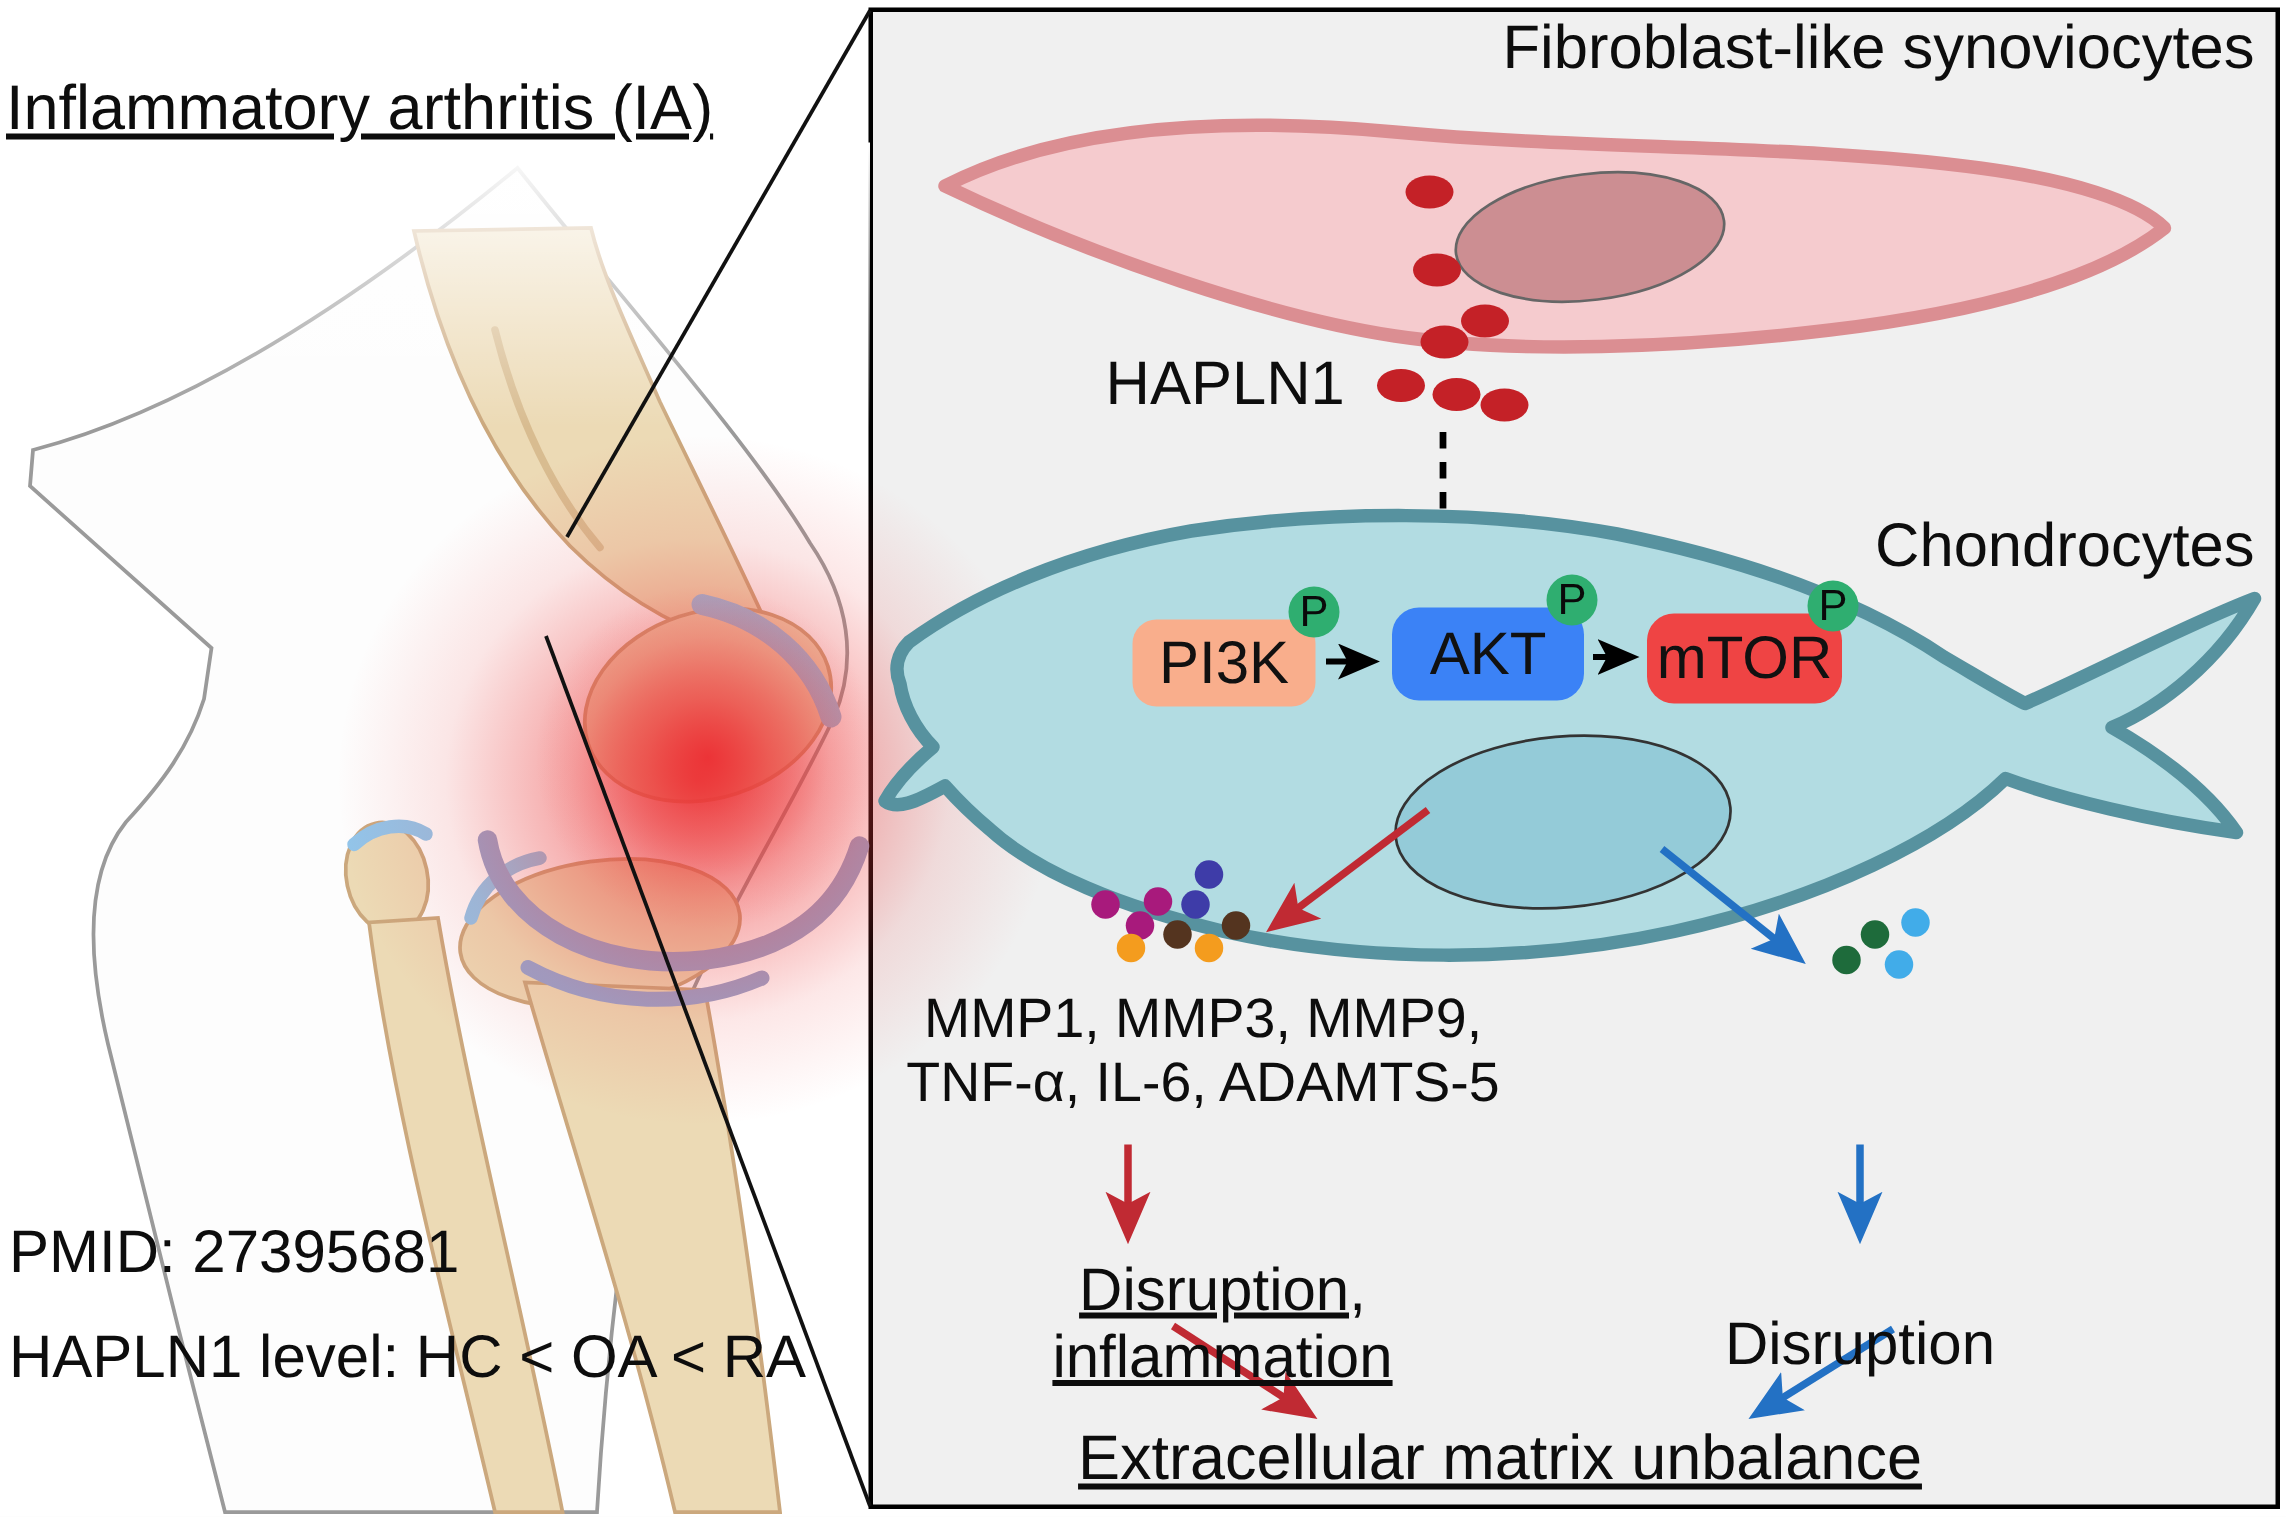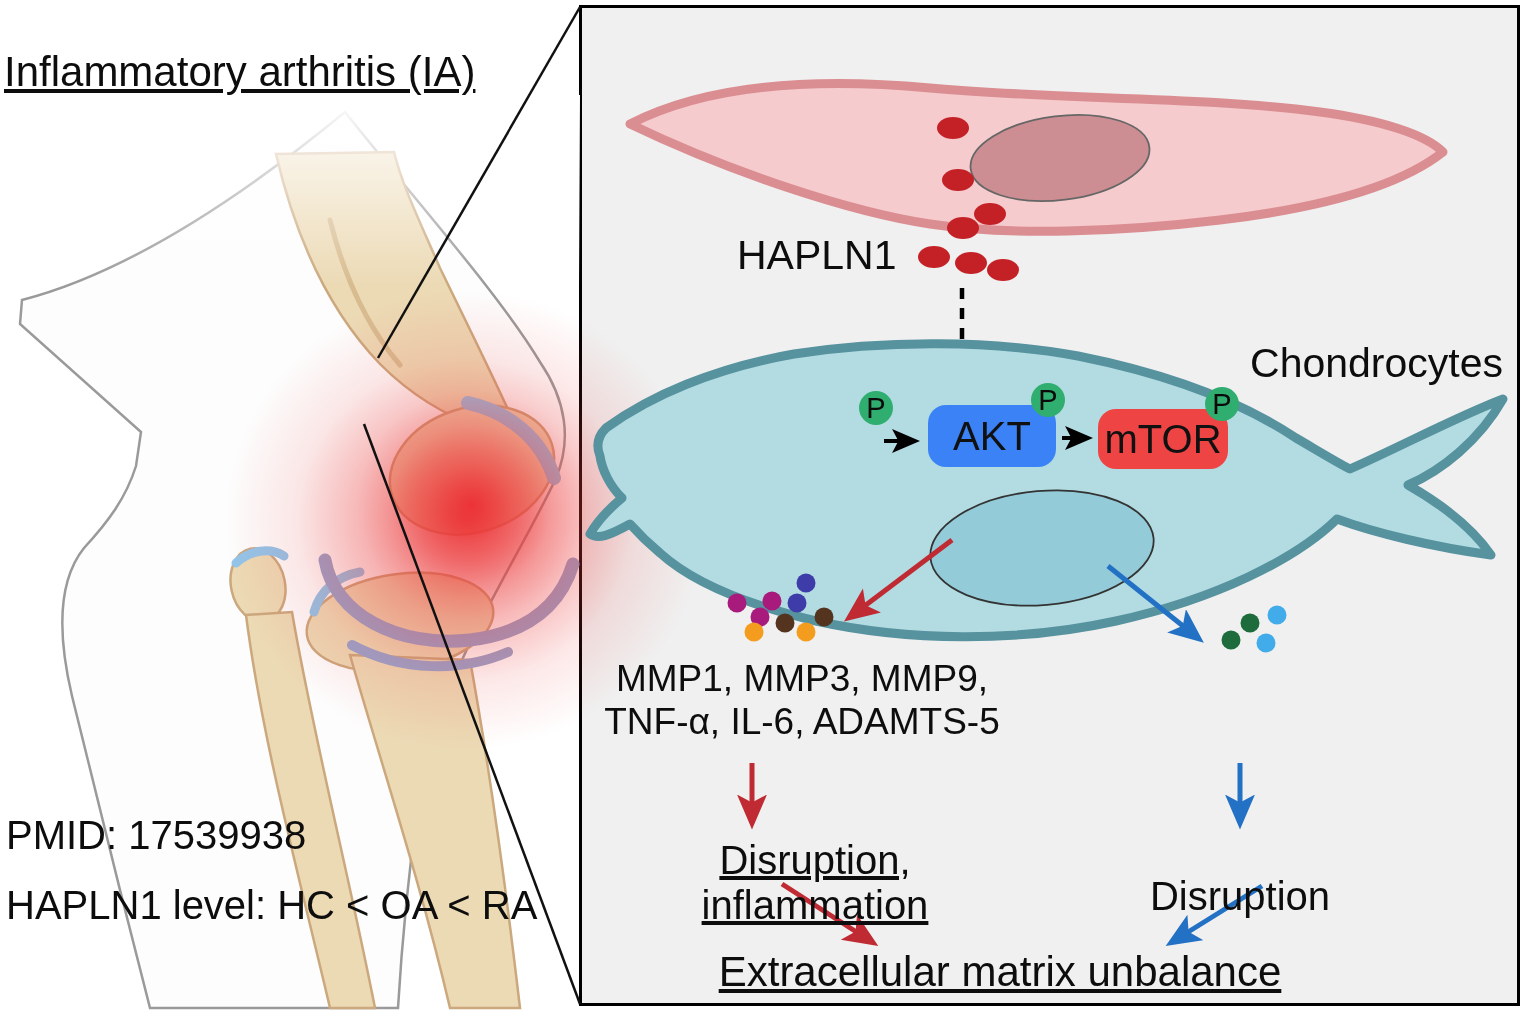--- a/index.html
+++ b/index.html
@@ -142,26 +142,28 @@
     </g>
 
     <line x1="752" y1="763" x2="752" y2="822" stroke="#c02a33" stroke-width="5" marker-end="url(#mRed)"></line>
     <line x1="1240" y1="763" x2="1240" y2="822" stroke="#2371c4" stroke-width="5" marker-end="url(#mBlue)"></line>
 
     <line x1="782" y1="884" x2="872" y2="942" stroke="#c02a33" stroke-width="5" marker-end="url(#mRed)"></line>
     <line x1="1262" y1="886" x2="1172" y2="942" stroke="#2371c4" stroke-width="5" marker-end="url(#mBlue)"></line>
   </svg>
 
   <div class="abs lbl t42 z2" style="left:4px;top:50px;">Inflammatory arthritis (IA)</div>
-  <div class="abs lbl t40 z2" style="left:6px;top:814px;">PMID: 17539938</div>
+  <div class="abs lbl t40 z2" style="left:6px;top:814px;">PMID: 27395681</div>
   <div class="abs lbl t40 z2" style="left:6px;top:884px;">HAPLN1 level: HC &lt; OA &lt; RA</div>
 
+  <div class="abs lbl t41 z2" style="right:21px;top:10px;">Fibroblast-like synoviocytes</div>
   <div class="abs lbl t41 z2" style="left:737px;top:234px;">HAPLN1</div>
   <div class="abs lbl t41 z2" style="right:21px;top:342px;">Chondrocytes</div>
 
+  <div class="abs node z2" style="left:755px;top:413px;width:122px;height:58px;border-radius:16px;background:#f9ae8c;">PI3K</div>
   <div class="abs node z2" style="left:928px;top:405px;width:128px;height:62px;border-radius:18px;background:#3b82f6;">AKT</div>
   <div class="abs node z2" style="left:1098px;top:409px;width:130px;height:60px;border-radius:18px;background:#ef4444;">mTOR</div>
   <div class="abs badge z2" style="left:859px;top:391px;">P</div>
   <div class="abs badge z2" style="left:1031px;top:383px;">P</div>
   <div class="abs badge z2" style="left:1205px;top:387px;">P</div>
 
   <div class="abs center t37 z2" style="left:579px;top:658px;width:400px;">
     <div>MMP1, MMP3, MMP9,</div>
     <div>TNF-α, IL-6, ADAMTS-5</div>
   </div>

